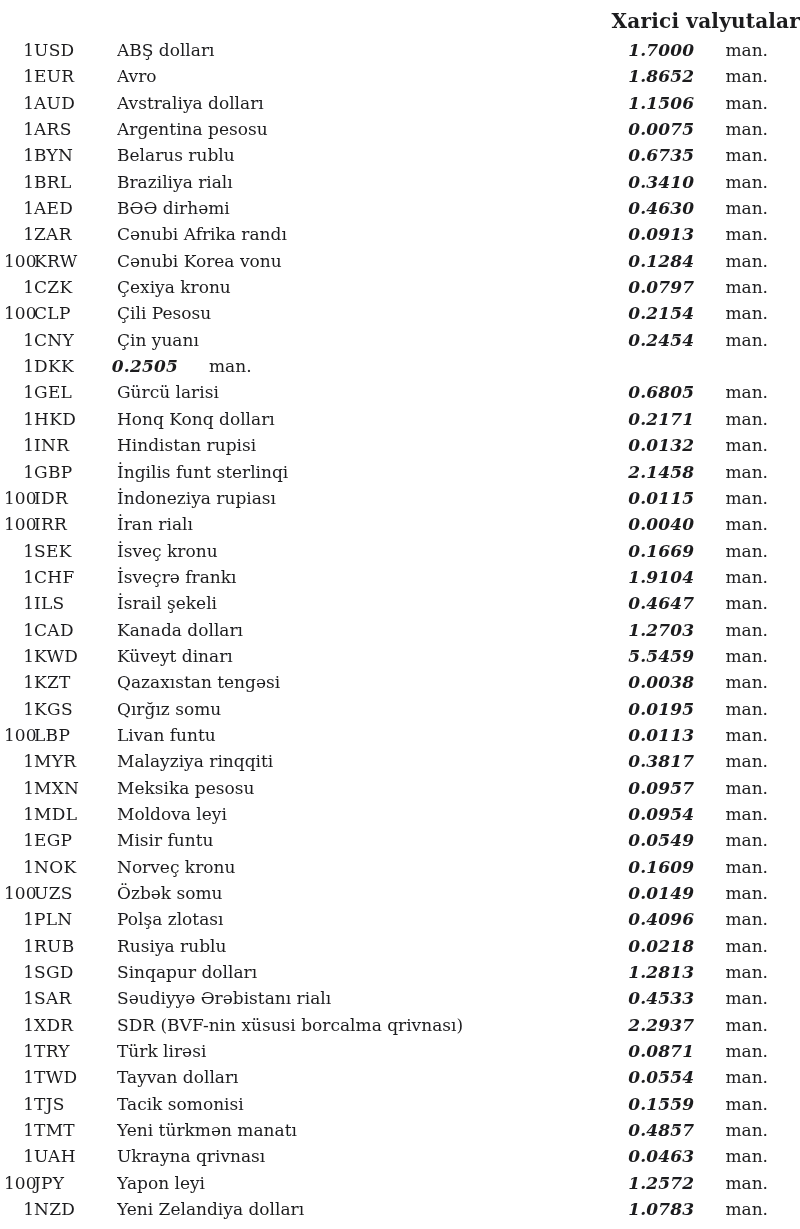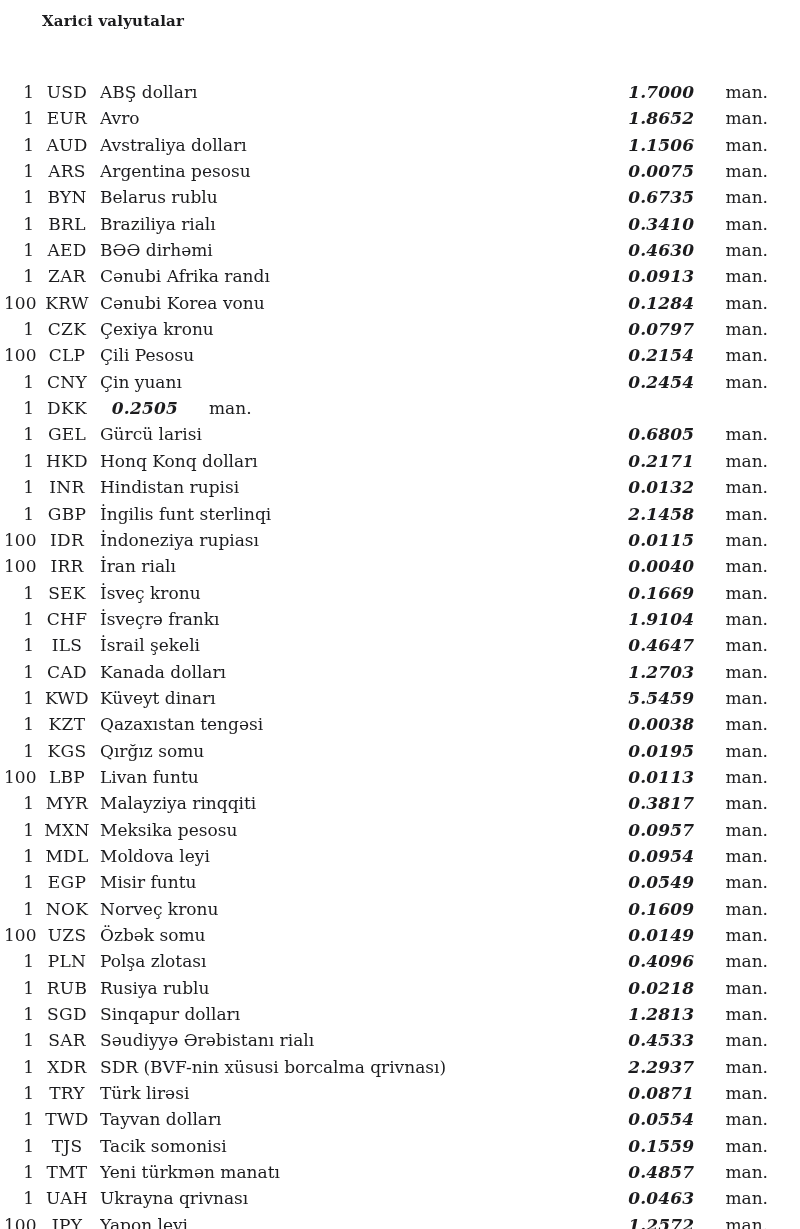--- a/index.html
+++ b/index.html
@@ -14,23 +14,23 @@
     background: #ffffff;
     color: #1c1c1e;
     font-family: "DejaVu Serif", "Liberation Serif", serif;
     overflow: hidden;
     box-sizing: border-box;
   }
   .title {
     padding-top: 9px;
     padding-left: 42px; 
     height: 27px;
-    text-align: left;
+    text-align: right;
     font-weight: bold;
-    font-size: 15px;
+    font-size: 20px;
     line-height: 24px;
     letter-spacing: 0.2px;
   }
   .rows {
     padding-top: 1px;
   }
   .row {
     display: flex;
     align-items: baseline;
     height: 26.35px;
@@ -42,27 +42,25 @@
     white-space: nowrap;
   }
   .qty {
     width: 30px;
     flex: 0 0 30px;
     text-align: right;
   }
   .code {
     width: 66px;
     flex: 0 0 66px;
-    text-align: center;
     letter-spacing: 0.3px;
-    margin-top: 42px;
   }
   .name {
     flex: 1 1 auto;
-    margin-left: 0;
+    margin-left: 17px;
     overflow: hidden;
   }
   .rate {
     flex: 0 0 78px;
     width: 78px;
     text-align: right;
     font-weight: bold;
     font-style: italic;
     letter-spacing: 0.2px;
   }

